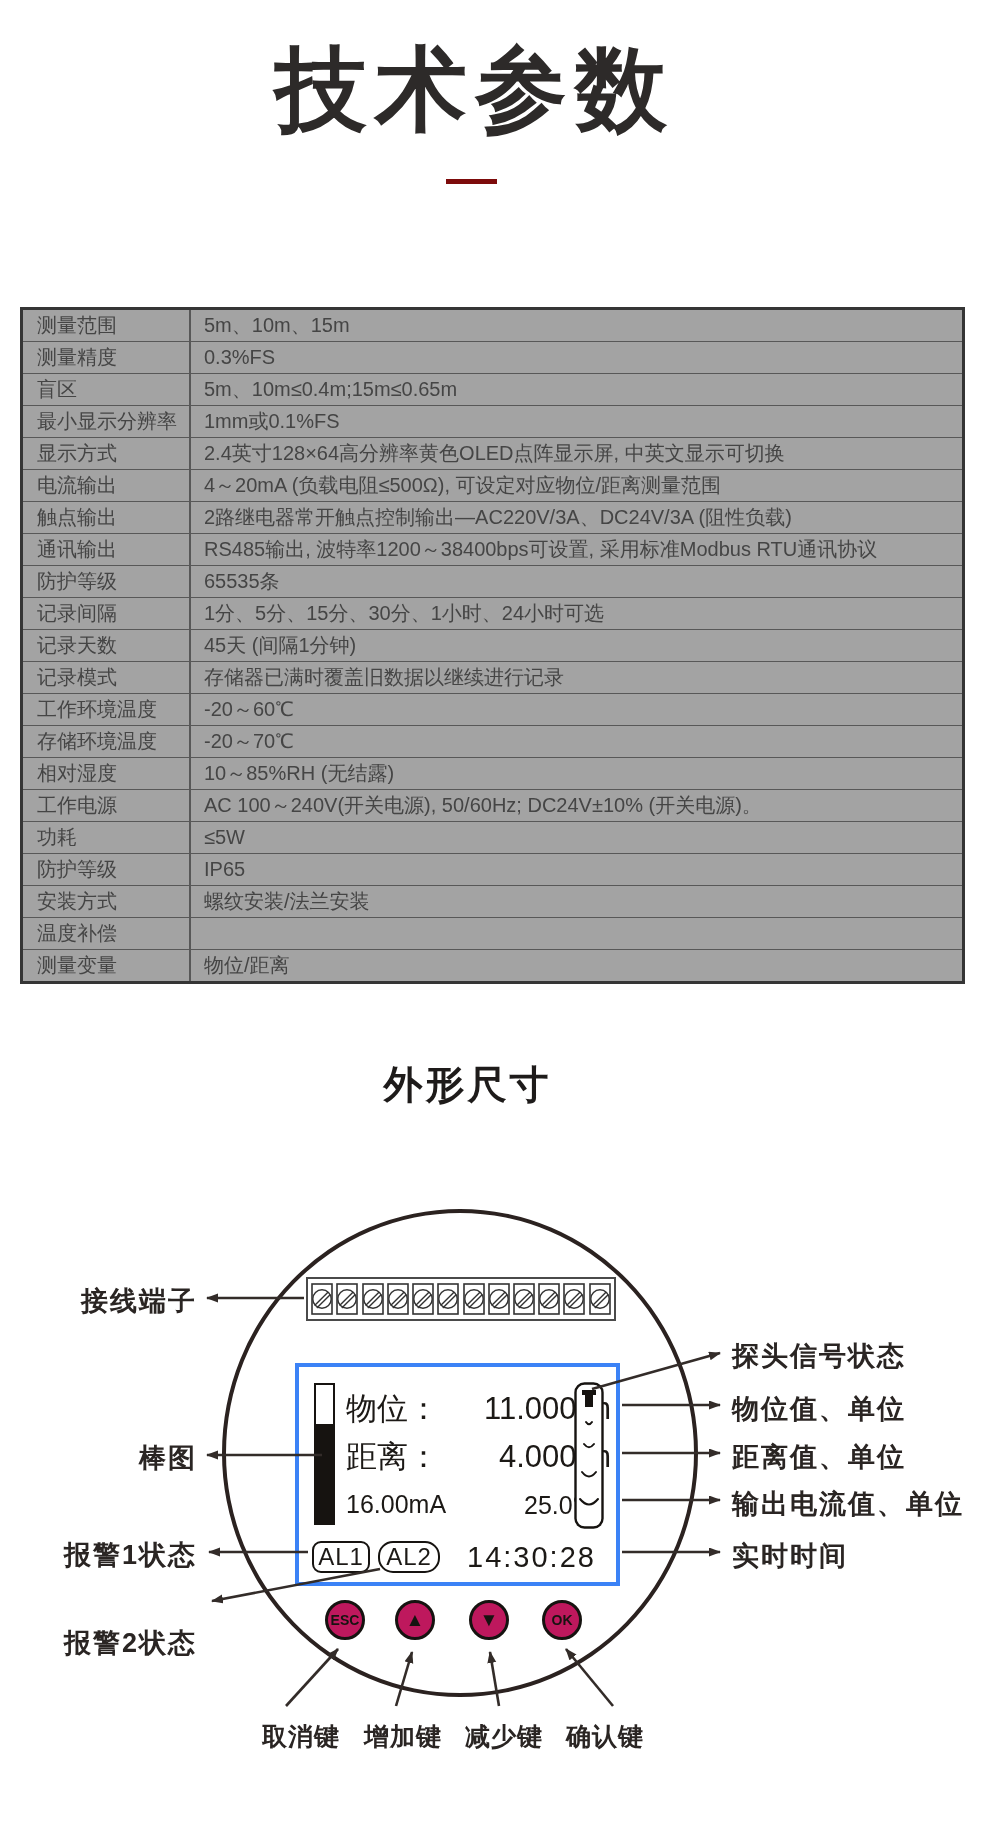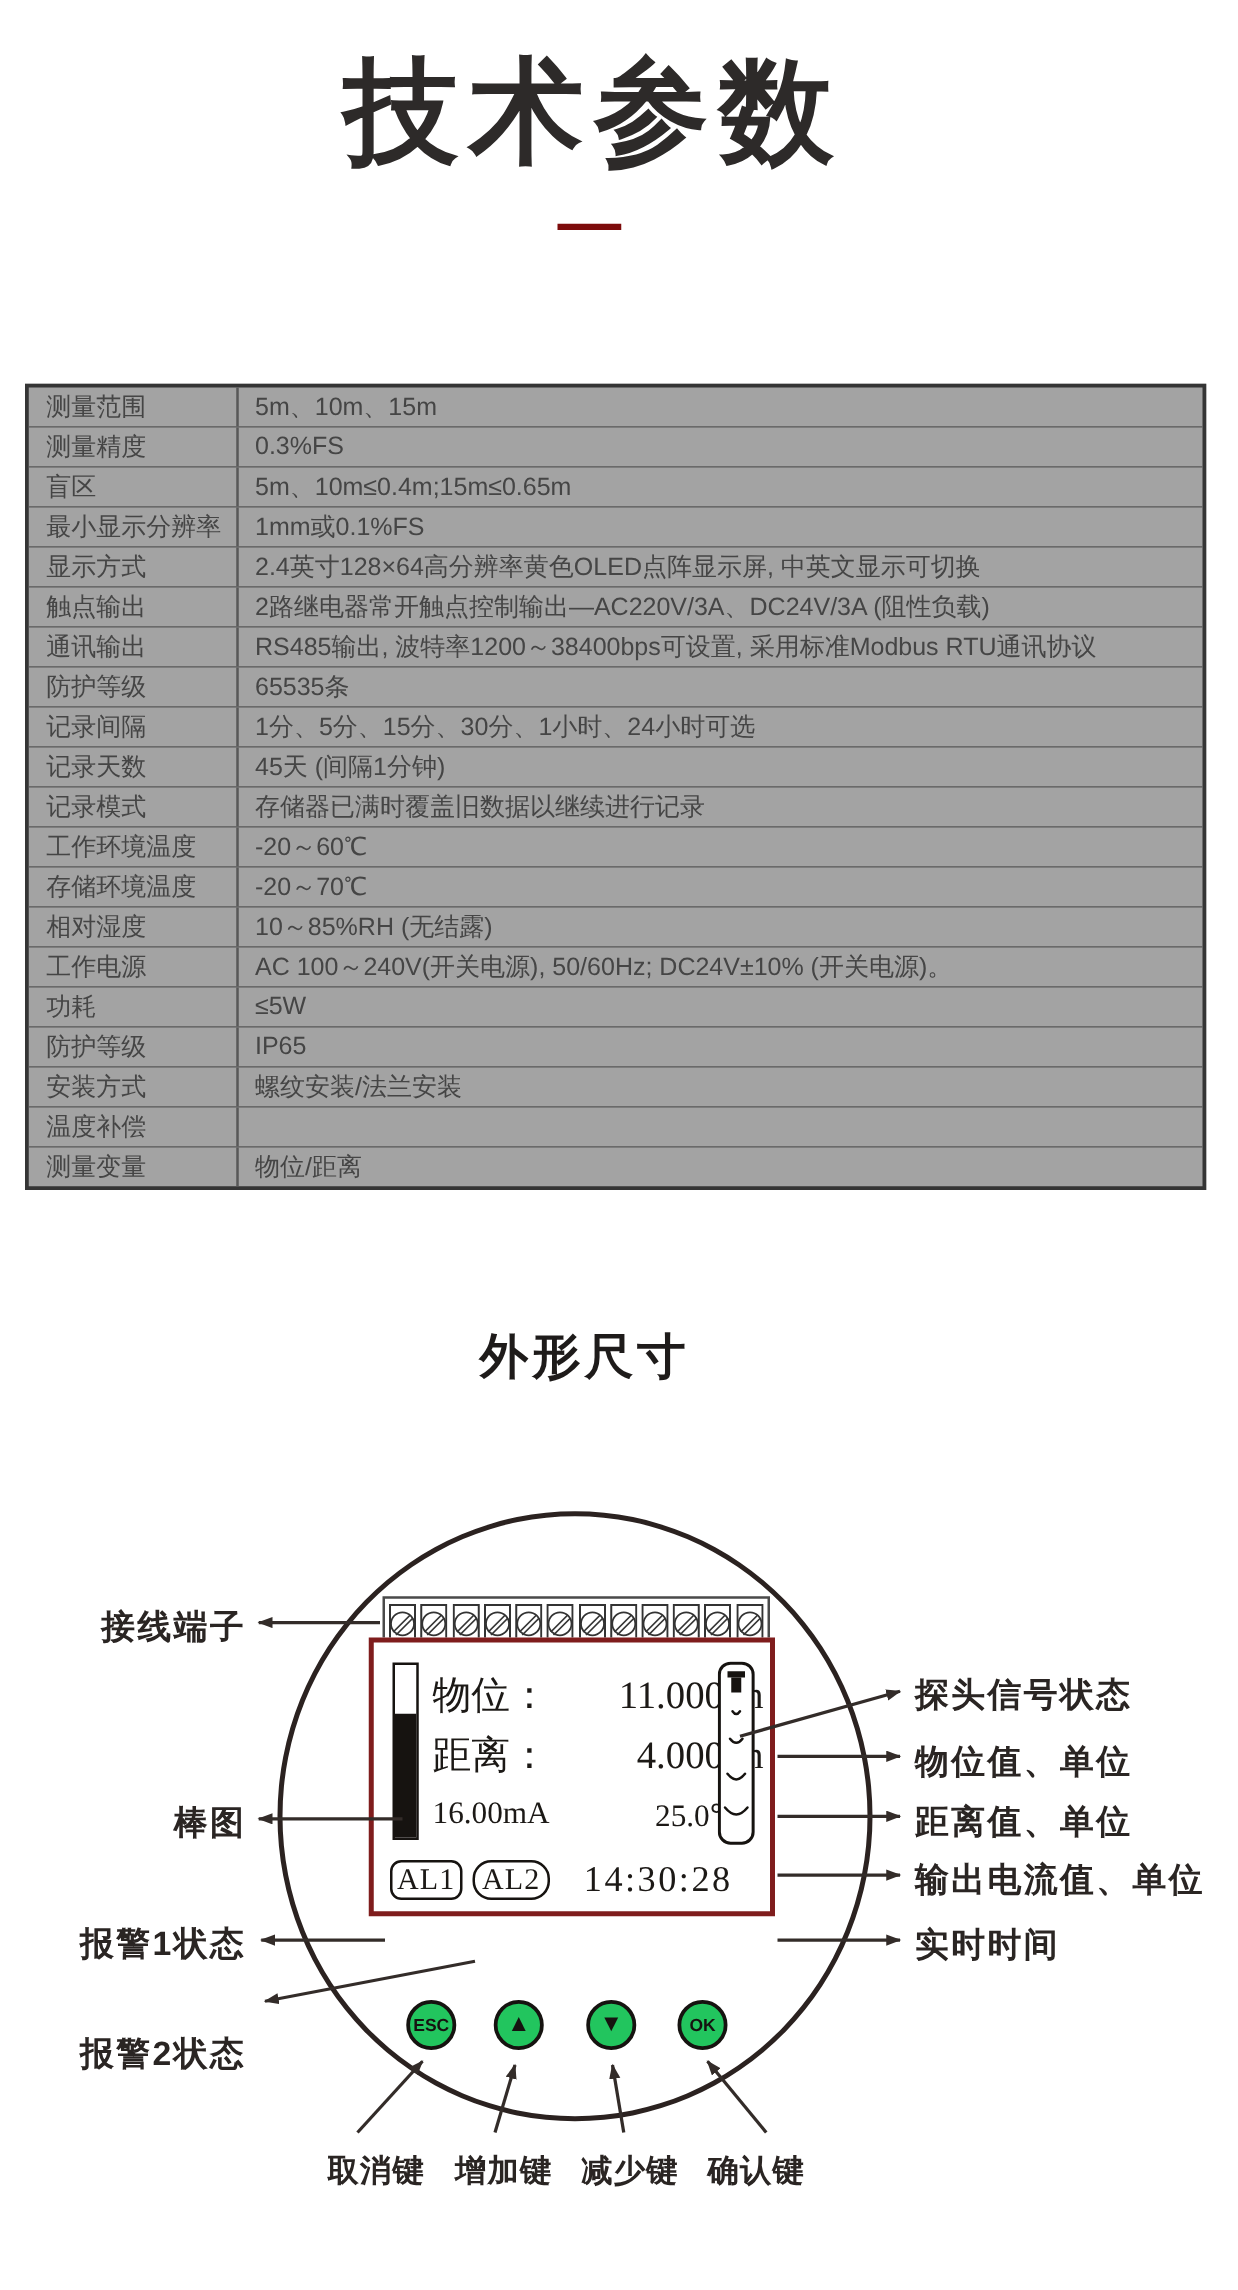--- a/index.html
+++ b/index.html
@@ -26,43 +26,43 @@
     font-size:39px;font-weight:700;color:#1e1b1a;letter-spacing:3px;}
 
   
   .device-circle{position:absolute;left:222px;top:1209px;width:468px;height:480px;
     border:4px solid #2b2220;border-radius:50%;background:#fff;}
 
   .terminal-strip{position:absolute;left:306px;top:1277px;width:310px;height:44px;
     border:2px solid #4a4a4a;box-sizing:border-box;background:#fff;
     display:flex;align-items:center;justify-content:space-evenly;}
 
-  .display{position:absolute;left:295px;top:1310px;width:325px;height:223px;
-    border:4px solid #7f1d1d;box-sizing:border-box;background:#fff;
-    font-family:Liberation Serif, serif;color:#1c1916;}
+  .display{position:absolute;left:295px;top:1363px;width:325px;height:223px;
+    border:4px solid #3b82f6;box-sizing:border-box;background:#fff;
+    font-family:Liberation Sans, sans-serif;color:#1c1916;}
   .bar-outer{position:absolute;left:15px;top:16px;width:21px;height:142px;
     border:2px solid #161310;box-sizing:border-box;background:#fff;}
   .bar-fill{position:absolute;left:0;bottom:0;width:100%;height:72%;background:#161310;}
   .dline{position:absolute;left:47px;height:36px;display:flex;align-items:center;
     font-size:31px;white-space:pre;}
   .dline .val{display:inline-block;width:172px;text-align:right;}
   .dline3{position:absolute;left:47px;top:119px;height:36px;display:flex;align-items:center;
     font-size:25px;}
   .dline3 .temp{position:absolute;left:178px;}
   .signal{position:absolute;left:275px;top:15px;}
   .al-box{position:absolute;top:174px;height:32px;border:2px solid #161310;border-radius:9px;
     box-sizing:border-box;display:flex;align-items:center;justify-content:center;
     font-size:24px;letter-spacing:1px;}
   .al1{left:13px;width:58px;}
   .al2{left:79px;width:62px;border-radius:15px;}
   .dtime{position:absolute;left:168px;top:174px;height:32px;display:flex;align-items:center;
     font-size:29px;letter-spacing:2px;}
 
   .btn{position:absolute;top:1600px;width:40px;height:40px;border:3px solid #161310;
-    border-radius:50%;box-sizing:border-box;background:#22c55e;
+    border-radius:50%;box-sizing:border-box;background:#be185d;
     display:flex;align-items:center;justify-content:center;color:#161310;}
   .btn.text{font-size:14px;font-weight:700;letter-spacing:0;}
   .btn.tri{font-size:19px;}
   .btn-esc{left:325px;} .btn-up{left:395px;} .btn-down{left:469px;} .btn-ok{left:542px;font-size:16px;}
 
   .call{position:absolute;font-size:27px;font-weight:600;color:#2a2523;letter-spacing:2px;white-space:nowrap;}
   .call.left{right:793px;text-align:right;}
   .call.right{left:732px;}
   .key-label{position:absolute;top:1720px;font-size:25px;font-weight:600;color:#2a2523;
     letter-spacing:1px;white-space:nowrap;}
@@ -88,20 +88,24 @@
       <div class="tlabel">盲区</div>
       <div class="tvalue">5m、10m≤0.4m;15m≤0.65m</div>
     </div>
   <div class="trow">
       <div class="tlabel">最小显示分辨率</div>
       <div class="tvalue">1mm或0.1%FS</div>
     </div>
   <div class="trow">
       <div class="tlabel">显示方式</div>
       <div class="tvalue">2.4英寸128×64高分辨率黄色OLED点阵显示屏, 中英文显示可切换</div>
+    </div>
+  <div class="trow">
+      <div class="tlabel">电流输出</div>
+      <div class="tvalue">4～20mA (负载电阻≤500Ω), 可设定对应物位/距离测量范围</div>
     </div>
   <div class="trow">
       <div class="tlabel">触点输出</div>
       <div class="tvalue">2路继电器常开触点控制输出—AC220V/3A、DC24V/3A (阻性负载)</div>
     </div>
   <div class="trow">
       <div class="tlabel">通讯输出</div>
       <div class="tvalue">RS485输出, 波特率1200～38400bps可设置, 采用标准Modbus RTU通讯协议</div>
     </div>
   <div class="trow">

